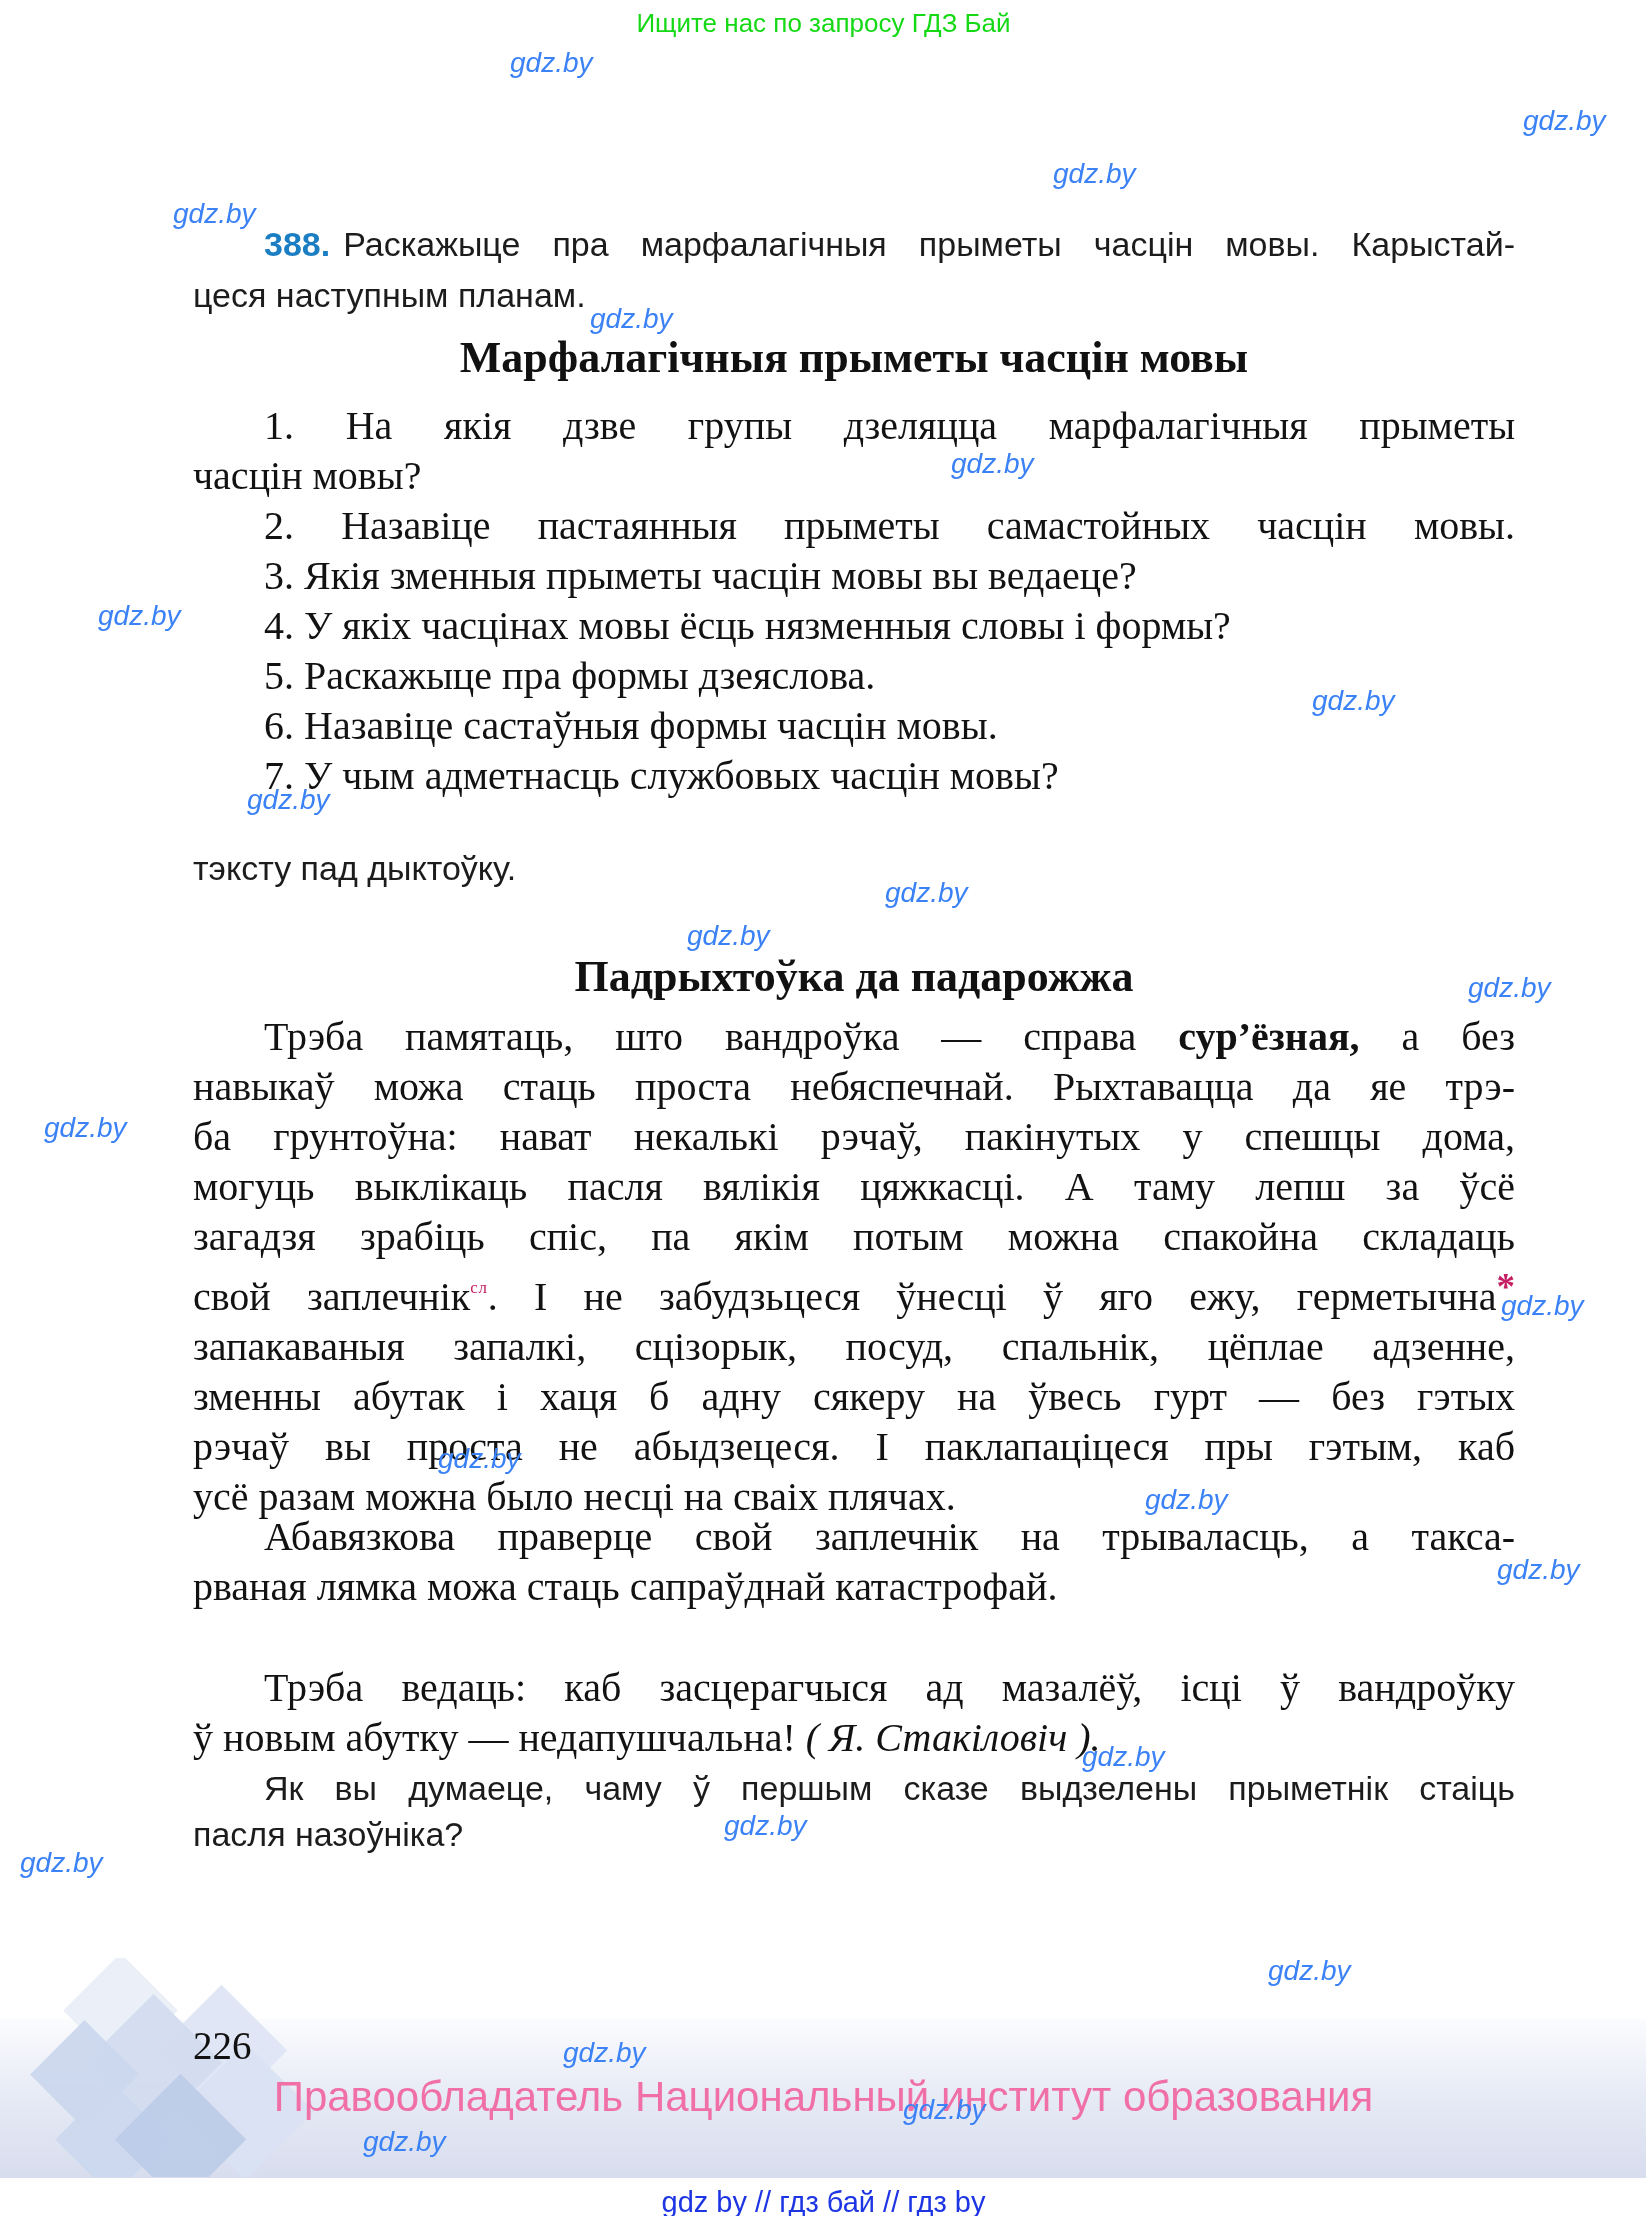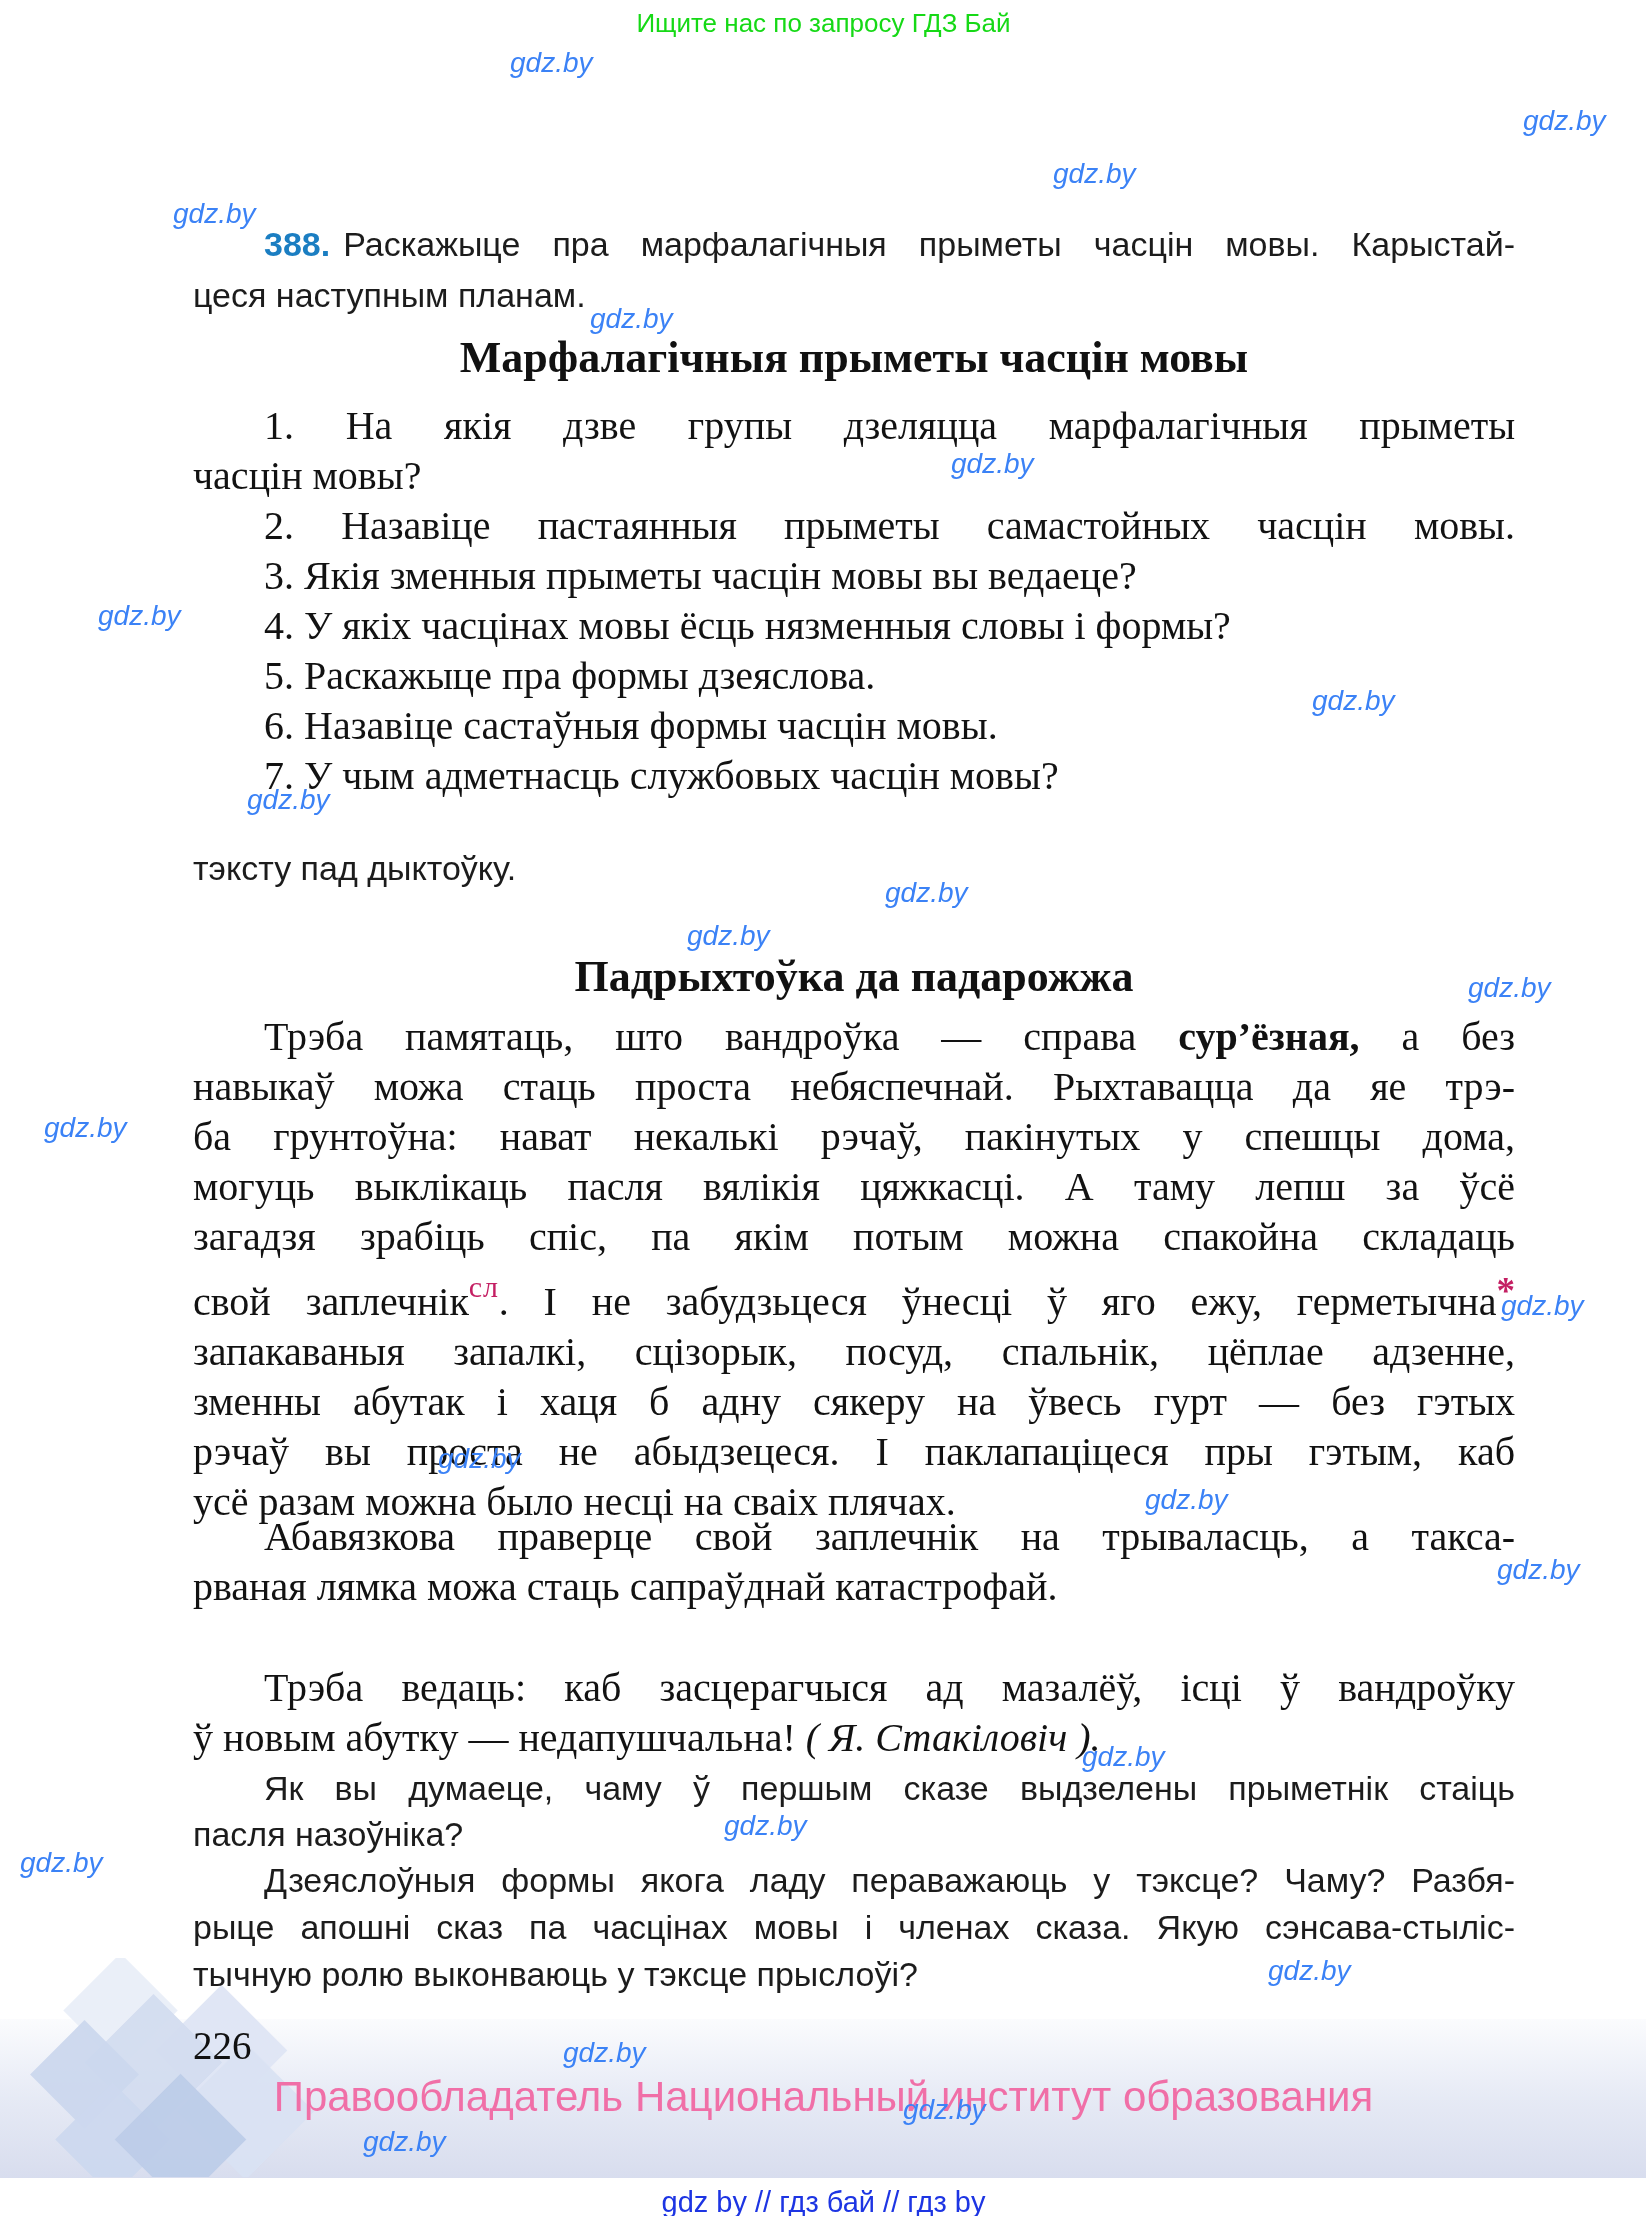--- a/index.html
+++ b/index.html
@@ -9,21 +9,21 @@
   .block{position:absolute;left:193px;width:1322px;}
   .serif{font-family:"Liberation Serif","DejaVu Serif",serif;font-size:40px;color:#121212;}
   .sans{font-family:"Liberation Sans","DejaVu Sans",sans-serif;color:#1c1c1c;}
   .ln{min-height:1em;}
   .j{text-align:justify;text-align-last:justify;}
   .n{text-align:left;text-align-last:left;}
   .ind{text-indent:71px;}
   .b{font-weight:bold;}
   .i{font-style:italic;}
   .exnum{color:#1b7ec2;font-weight:bold;margin-right:13px;}
-  .sup{color:#c41f63;font-size:30px;vertical-align:17.7px;letter-spacing:0.8px;}
+  .sup{color:#c41f63;font-size:17px;vertical-align:17.7px;letter-spacing:0.8px;}
   .star{color:#c41f63;font-size:37px;vertical-align:11.3px;font-weight:bold;}
   .heading{position:absolute;left:193px;width:1322px;text-align:center;font-weight:bold;
            font-size:44px;font-family:"Liberation Serif","DejaVu Serif",serif;color:#111;}
   #ex388{top:219px;line-height:51px;font-size:34px;}
   #plan{top:401px;line-height:50px;}
   #ex389{top:845px;line-height:47px;font-size:34px;}
   #h1{top:332px;}
   #h2{top:951px;}
   #p1{top:1012px;line-height:50px;}
   #p2{top:1512px;line-height:50px;}
@@ -107,25 +107,20 @@
 
   <div id="p3" class="block serif">
     <div class="ln j ind">Трэба ведаць: каб засцерагчыся ад мазалёў, ісці ў вандроўку</div>
     <div class="ln n"><span>ў новым абутку — недапушчальна! </span><span class="i">( Я. Стакіловіч ).</span></div>
   </div>
 
   <div id="q1" class="block sans">
     <div class="ln j ind">Як вы думаеце, чаму ў першым сказе выдзелены прыметнік стаіць</div>
     <div class="ln n">пасля назоўніка?</div>
   </div>
-  <div id="q2" class="block sans">
-    <div class="ln j ind">Дзеяслоўныя формы якога ладу пераважаюць у тэксце? Чаму? Разбя-</div>
-    <div class="ln j">рыце апошні сказ па часцінах мовы і членах сказа. Якую сэнсава-стыліс-</div>
-    <div class="ln n">тычную ролю выконваюць у тэксце прыслоўі?</div>
-  </div>
 
   <div class="pagenum">226</div>
   <div class="copyright">Правообладатель Национальный институт образования</div>
   <div class="links">gdz by // гдз бай // гдз by</div>
 
   <div class="wm" style="left:510px;top:47px;">gdz.by</div>
   <div class="wm" style="left:1523px;top:105px;">gdz.by</div>
   <div class="wm" style="left:1053px;top:158px;">gdz.by</div>
   <div class="wm" style="left:173px;top:198px;">gdz.by</div>
   <div class="wm" style="left:590px;top:303px;">gdz.by</div>

